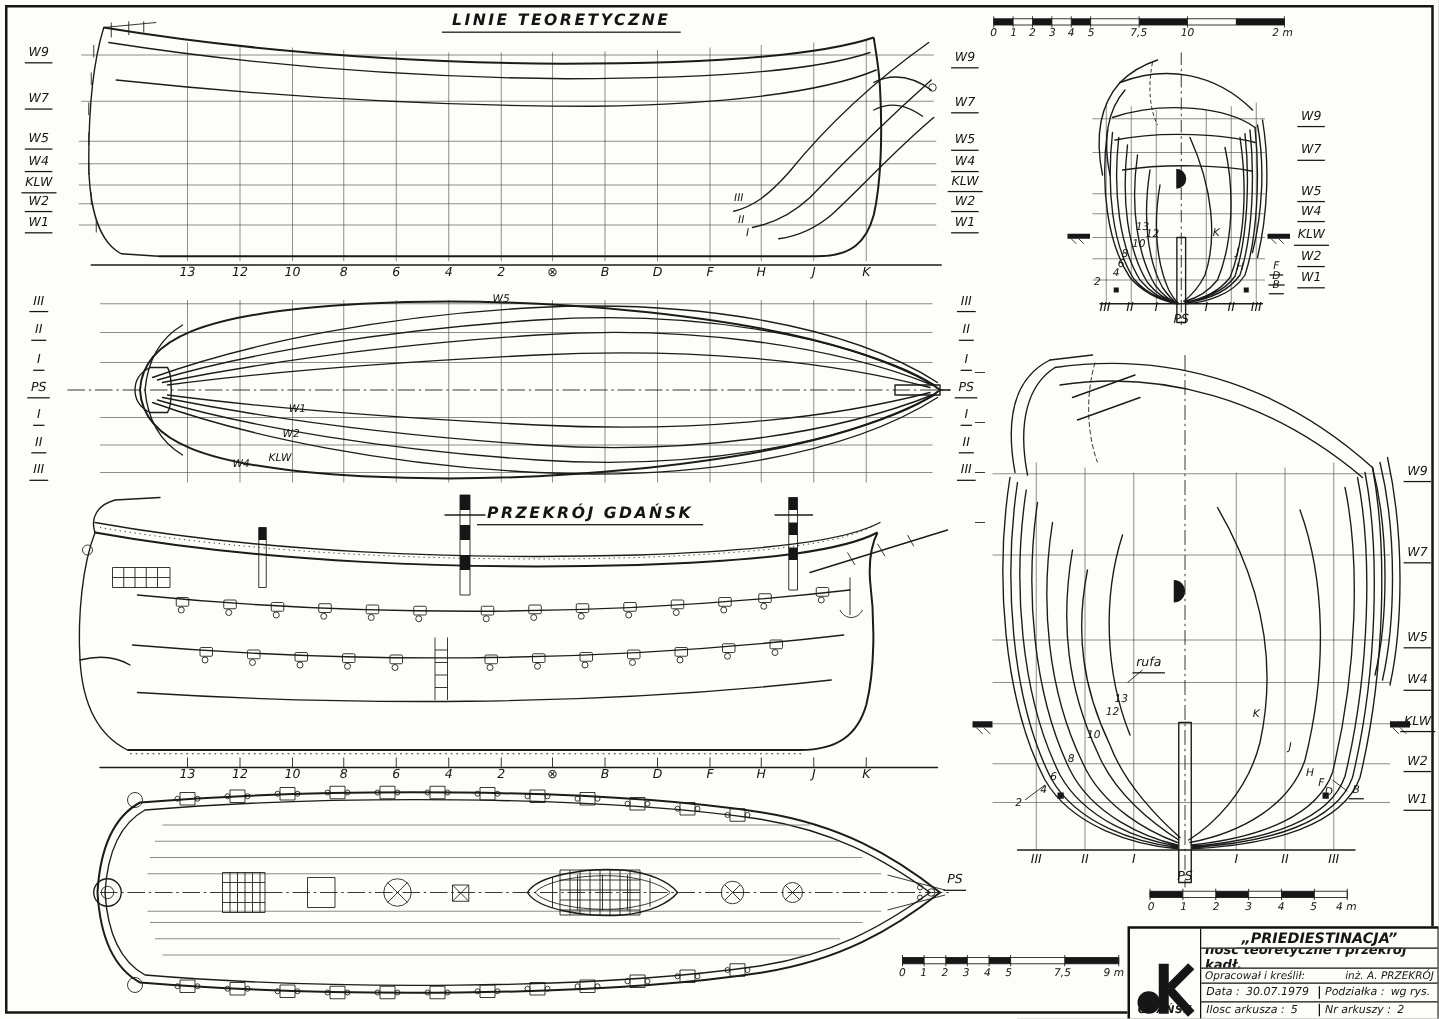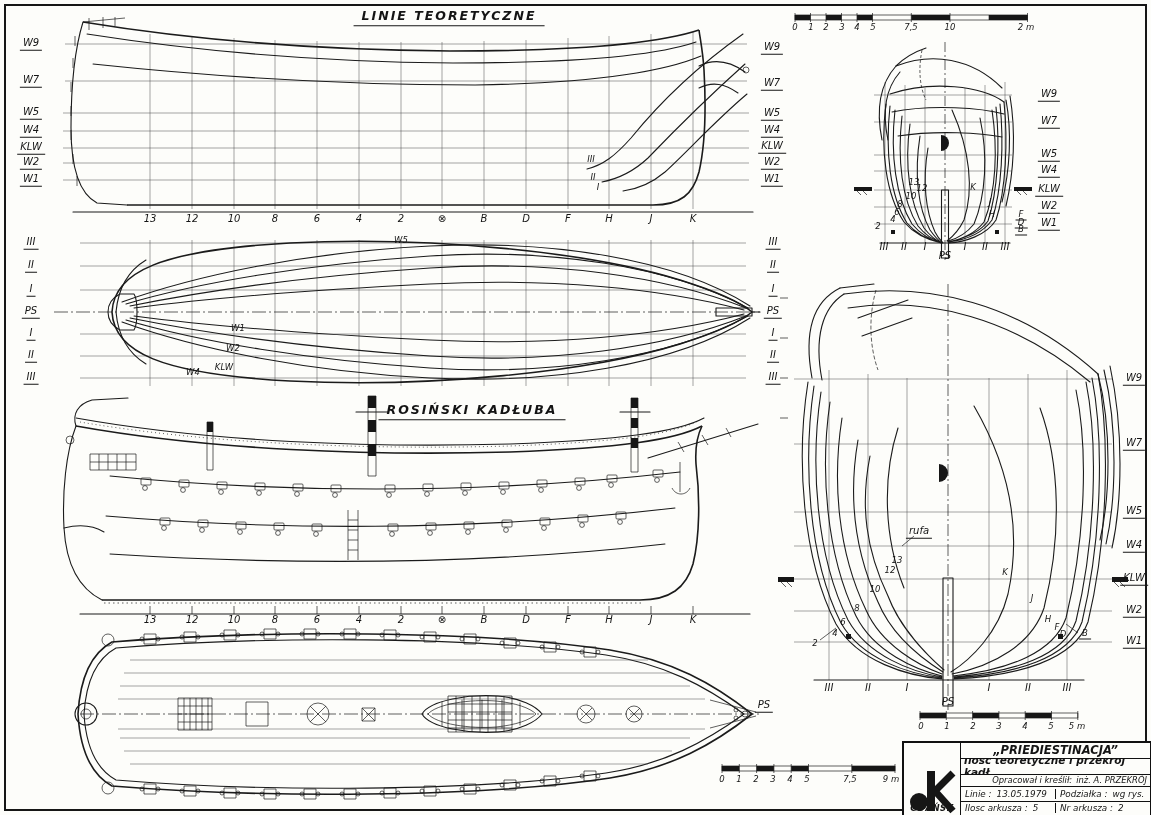--- a/index.html
+++ b/index.html
@@ -26,21 +26,21 @@
            align-items:center;justify-content:flex-end;padding-bottom:2px;}
   #tb-city{font-size:8.5px;font-weight:bold;letter-spacing:.5px;}
   #tb-rows{flex:1;display:flex;flex-direction:column;}
   .tbr{border-bottom:1.2px solid #111;display:flex;align-items:center;justify-content:center;
        padding:0 3px;overflow:hidden;}
   .tbr:last-child{border-bottom:none;}
   #tbr1{height:16px;font-weight:bold;font-size:11.5px;}
   #tbr1 span{border-bottom:1px solid #111;padding:0 4px 1px;}
   #tbr2{height:15px;font-weight:bold;font-size:10.5px;}
   #tbr2 span{border-bottom:1px solid #111;}
-  #tbr3{height:12px;font-size:8.4px;justify-content:flex-end;gap:4px;}
+  #tbr3{height:12px;font-size:8.4px;justify-content:space-between;gap:4px;}
   .tbsplit{height:14px;font-size:8.8px;padding:0;}
   .tbsplit>div{flex:1;display:flex;gap:5px;align-items:center;padding:0 4px;}
   .tbsplit>div:first-child{border-right:1.2px solid #111;}
 </style>
 </head>
 <body>
 
 <div id="stage">
 <div id="frame"></div>
 
@@ -124,21 +124,21 @@
 <span class="lb ul" style="left:773px;top:334px">I</span>
 <span class="lb ul" style="left:773px;top:356px">II</span>
 <span class="lb ul" style="left:773px;top:378px">III</span>
 
 <span class="lb sm" style="left:401px;top:240px">W5</span>
 <span class="lb sm" style="left:238px;top:328px">W1</span>
 <span class="lb sm" style="left:233px;top:348px">W2</span>
 <span class="lb sm" style="left:224px;top:367px">KLW</span>
 <span class="lb sm" style="left:193px;top:372px">W4</span>
 
-<span class="lb ttl" style="left:472px;top:412px">ROSIŃSKI KADŁUBA</span>
+<span class="lb ttl" style="left:472px;top:412px">PRZEKRÓJ GDAŃSK</span>
 
 <svg id="section" style="left:50px;top:392px" width="710" height="228" viewBox="0 0 710 228">
   <defs>
     <g id="cn" class="tn">
           <rect x="-5" y="-4" width="10" height="7" rx="1"></rect>
           <circle cx="-1" cy="6" r="2.4"></circle>
         </g>
   </defs>
   <path class="ln" d="M30,222H700" stroke-width="1.2"></path>
   <path class="tn" d="M100,214V222M142,214V222M184,214V222M225,214V222M267,214V222M309,214V222M351,214V222M392,214V222M434,214V222M476,214V222M518,214V222M559,214V222M601,214V222M643,214V222"></path>
@@ -443,21 +443,21 @@
       <rect class="bk" x="54.6" y="3" width="26.3" height="5"></rect>
       <rect class="bk" x="107.2" y="3" width="26.3" height="5"></rect>
   <path class="tn" d="M2,1V10M28.3,1V10M54.6,1V10M80.9,1V10M107.2,1V10M133.5,1V10M159.8,1V10"></path>
 </svg>
 <span class="lb sm" style="left:921px;top:726px">0</span>
 <span class="lb sm" style="left:947px;top:726px">1</span>
 <span class="lb sm" style="left:973px;top:726px">2</span>
 <span class="lb sm" style="left:999px;top:726px">3</span>
 <span class="lb sm" style="left:1025px;top:726px">4</span>
 <span class="lb sm" style="left:1051px;top:726px">5</span>
-<span class="lb sm" style="left:1077px;top:726px">5 m</span>
+<span class="lb sm" style="left:1077px;top:726px">4 m</span>
 
 <svg id="scale-mid" style="left:720px;top:763px" width="180" height="12" viewBox="0 0 180 12">
   <rect class="tn" x="2" y="3" width="173" height="5"></rect>
   <rect class="bk" x="2" y="3" width="17.3" height="5"></rect>
       <rect class="bk" x="36.6" y="3" width="17.3" height="5"></rect>
       <rect class="bk" x="71.2" y="3" width="17.3" height="5"></rect>
       <rect class="bk" x="131.8" y="3" width="43.2" height="5"></rect>
   <path class="tn" d="M2,1V10M19.3,1V10M36.6,1V10M53.9,1V10M71.2,1V10M88.5,1V10M131.8,1V10M175,1V10"></path>
 </svg>
 <span class="lb sm" style="left:722px;top:779px">0</span>
@@ -484,34 +484,34 @@
     </div>
     <div class="tbr" id="tbr2">
       <span>Ilosc teoretyczne i przekrój kadł.</span>
     </div>
     <div class="tbr" id="tbr3">
       <span>Opracował i kreślił:</span>
       <span>inż. A. PRZEKRÓJ</span>
     </div>
     <div class="tbr tbsplit">
       <div>
-        <span>Linie :</span>
-        <span>13.05.1979</span>
+        <span>Data :</span>
+        <span>30.07.1979</span>
       </div>
       <div>
         <span>Podziałka :</span>
         <span>wg rys.</span>
       </div>
     </div>
     <div class="tbr tbsplit">
       <div>
         <span>Ilosc arkusza :</span>
         <span>5</span>
       </div>
       <div>
-        <span>Nr arkusza :</span>
+        <span>Nr arkuszy :</span>
         <span>2</span>
       </div>
     </div>
   </div>
 </div>
 
 </div>
 
 </body></html>

